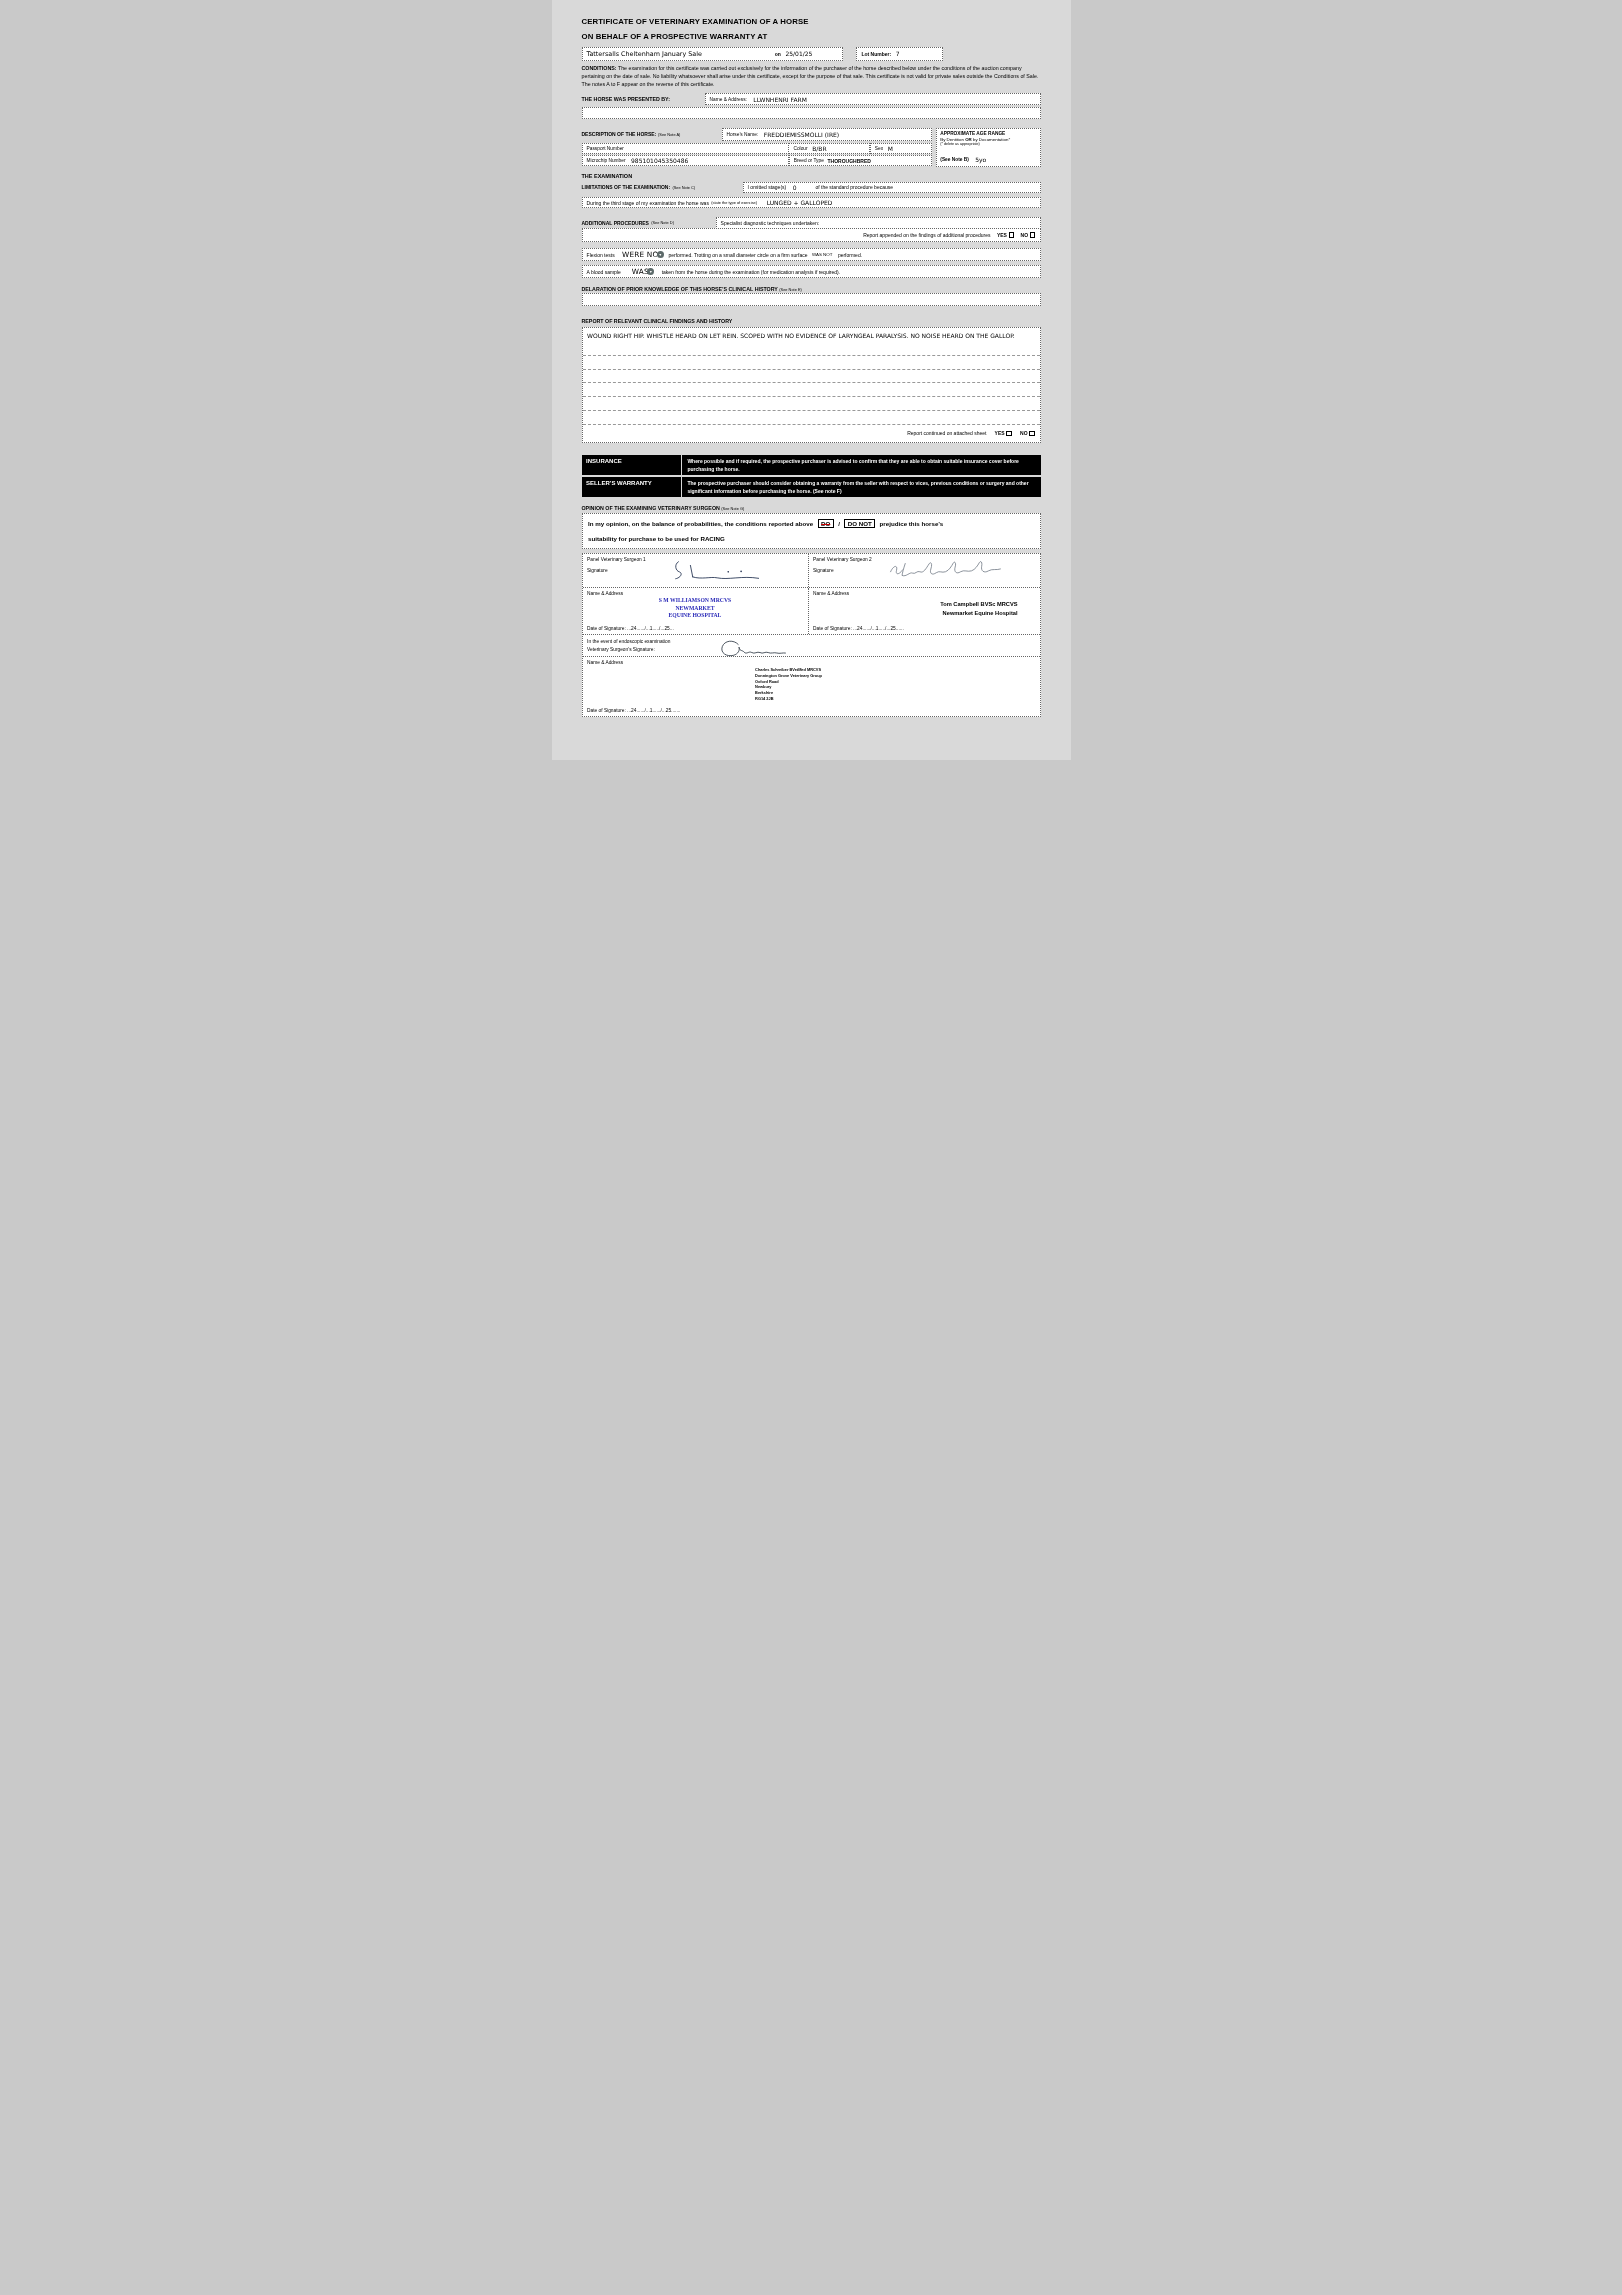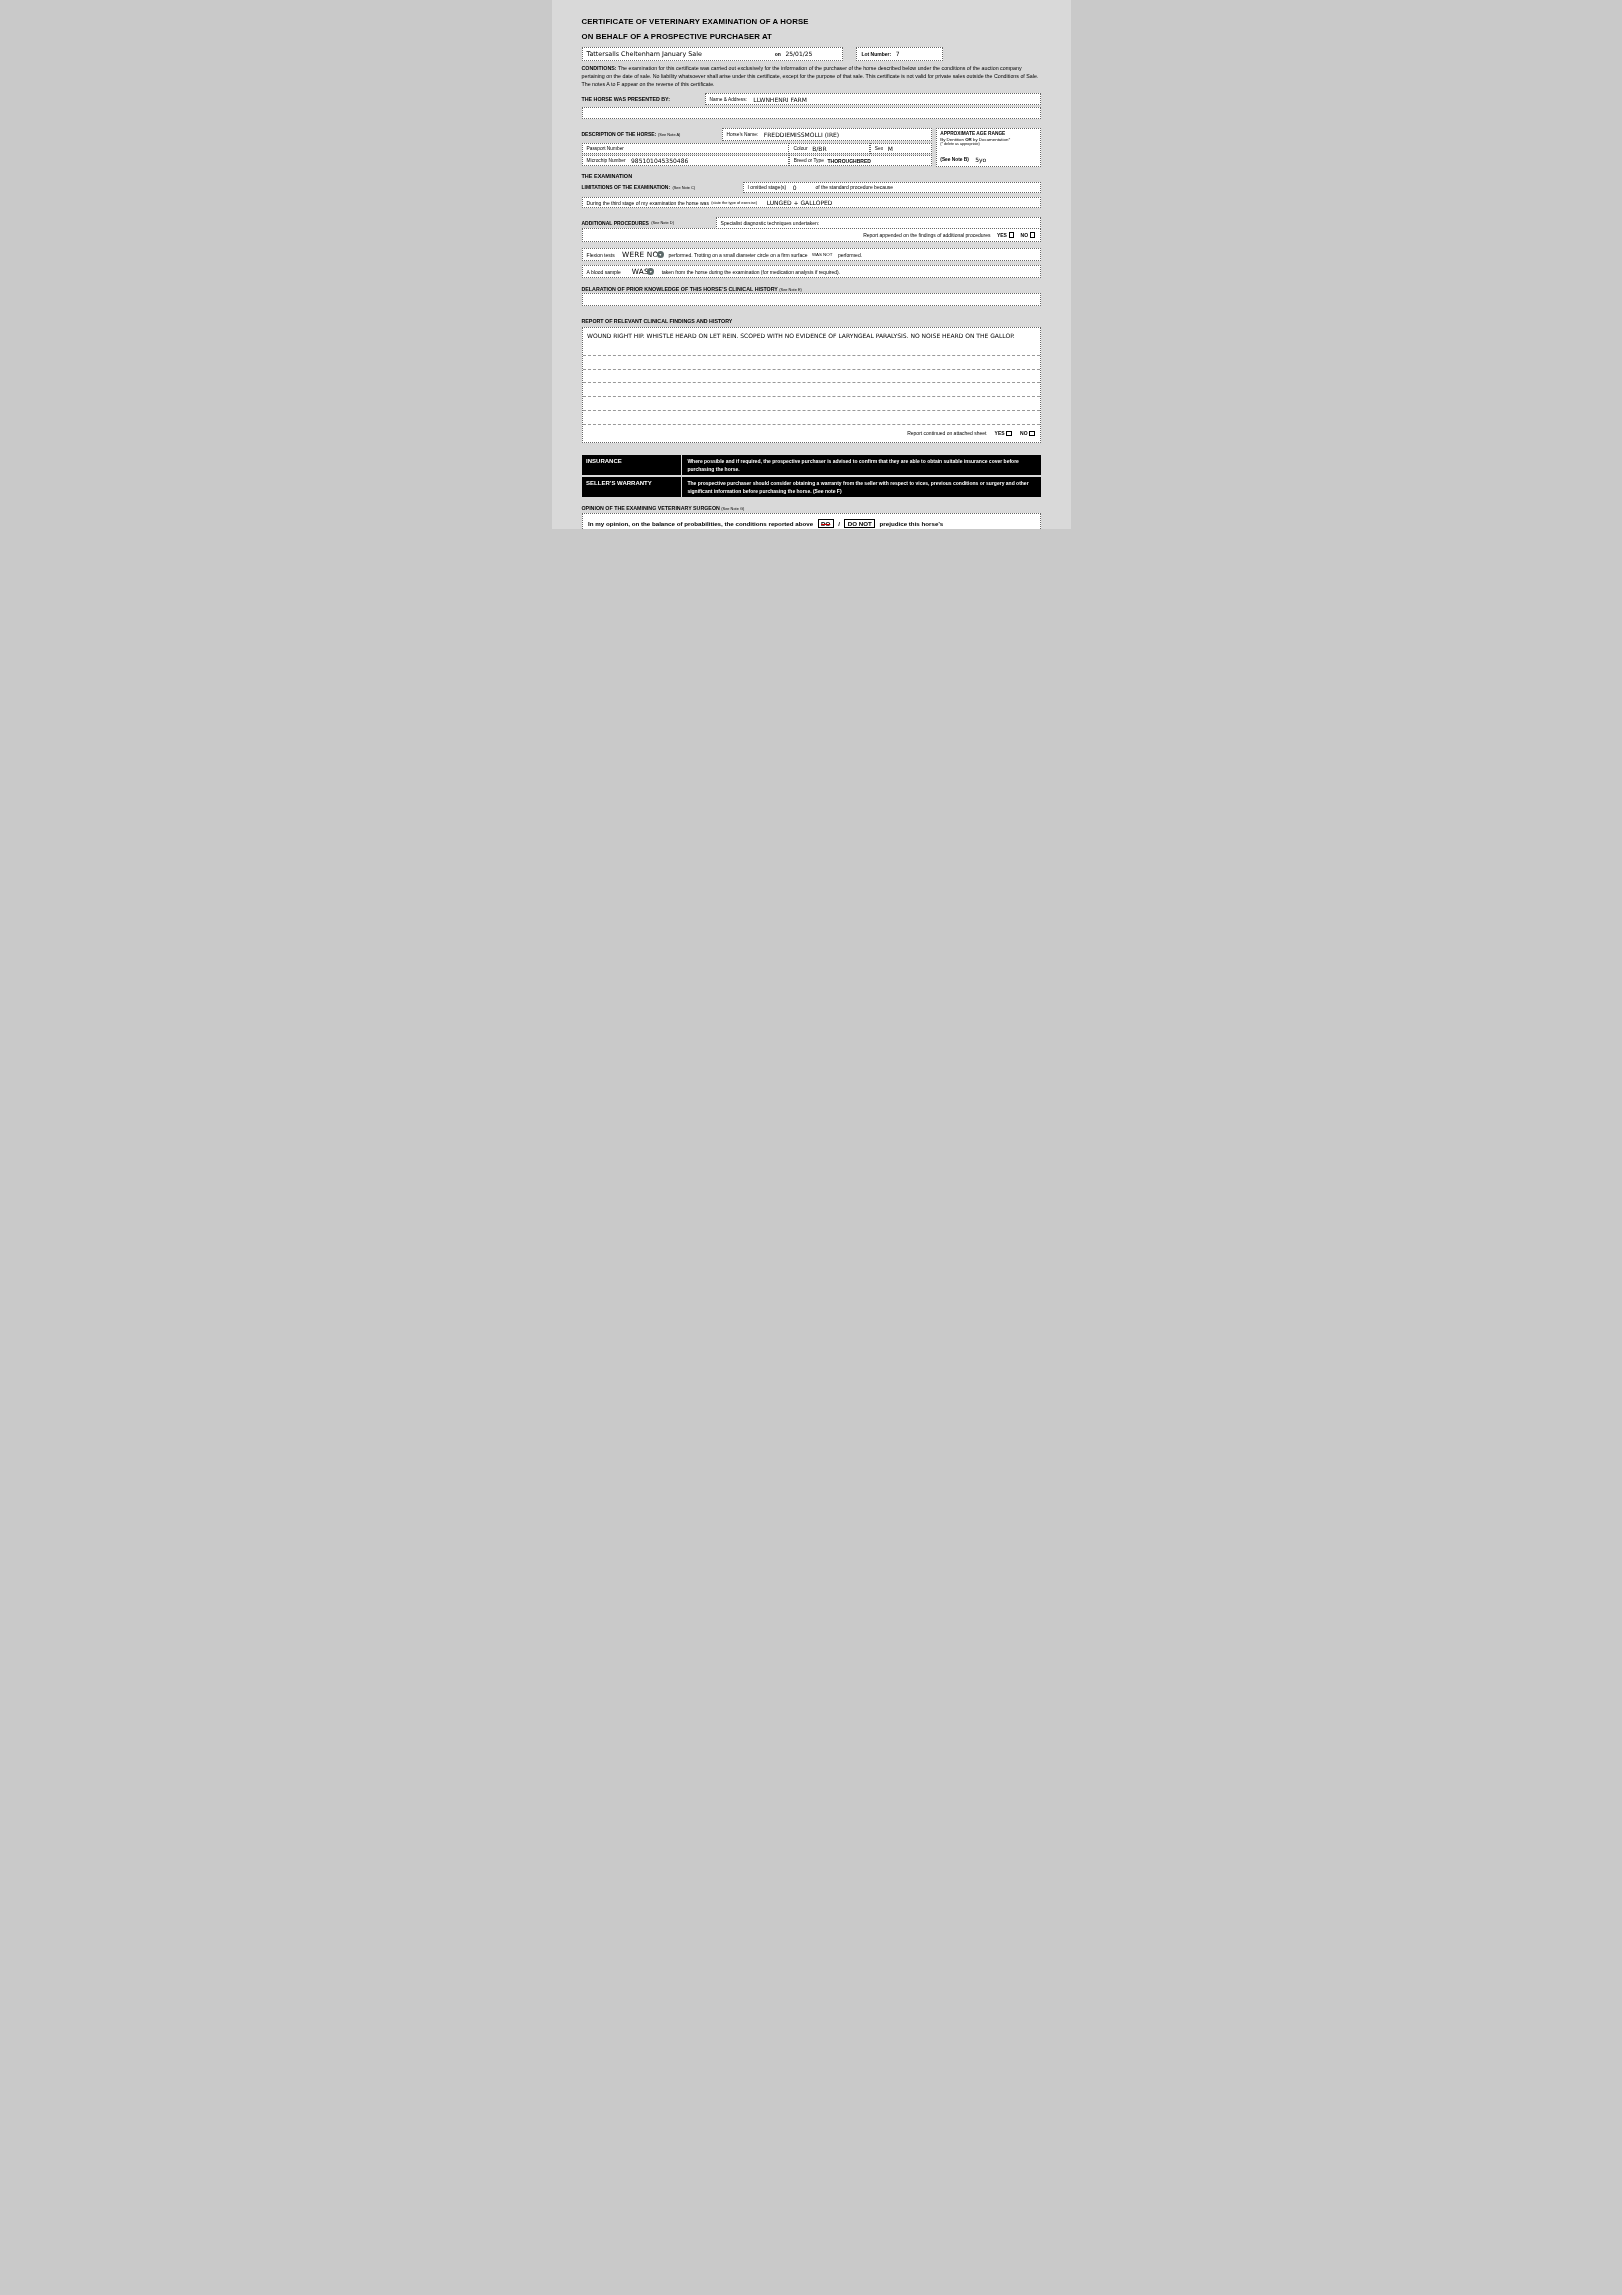--- a/index.html
+++ b/index.html
@@ -1,17 +1,17 @@
 <!DOCTYPE html>
 <html style="font-size:7.3px"><head>
 <meta charset="utf-8">
 <style>
   * { box-sizing: border-box; }
   body { margin:0; background:#c9c9c9; font-family:"Liberation Sans", sans-serif; color:#000; }
-  .page { width:519px; height:529px; background:#d9d9d9; position:relative; overflow:hidden; margin:0 auto; }
+  .page { width:519px; height:760px; background:#d9d9d9; position:relative; overflow:hidden; margin:0 auto; }
   .content { padding:16.5px 30px 0 30px; width:519px; }
 
   .t-title { font-size:7.8px; font-weight:bold; letter-spacing:0.1px; }
   .t-title2 { margin-top:6px; }
 
   .box { background:#fff; border:0.5px dotted #666; display:flex; align-items:center; padding:0 4.1px; }
   .b { font-weight:bold; }
   .note { font-size:3.9px; font-weight:normal; }
   .sm-lbl { font-size:4.8px; }
   .val { font-size:6px; font-family:"DejaVu Sans", sans-serif; }
@@ -132,21 +132,21 @@
   .r4 .sig-cell { height:59px; display:flex; flex-direction:column; width:100%; }
   .endo-addr { margin-left:168px; margin-top:1.8px; font-size:3.9px; font-weight:bold; line-height:1.45; background:#fff; }
 </style>
 </head>
 <body>
 
 <div class="page">
   <div class="content">
 
     <div class="t-title">CERTIFICATE OF VETERINARY EXAMINATION OF A HORSE</div>
-    <div class="t-title t-title2">ON BEHALF OF A PROSPECTIVE PURCHASER AT</div>
+    <div class="t-title t-title2">ON BEHALF OF A PROSPECTIVE WARRANTY AT</div>
 
     <div class="sale-row">
       <div class="box sale-box">
         <span class="sale-name">Tattersalls Cheltenham January Sale</span>
         <span class="on-lbl">on</span>
         <span class="val sale-date">25/01/25</span>
       </div>
       <div class="box lot-box">
         <span class="lot-lbl">Lot Number:</span>
         <span class="val lot-val">7</span>

